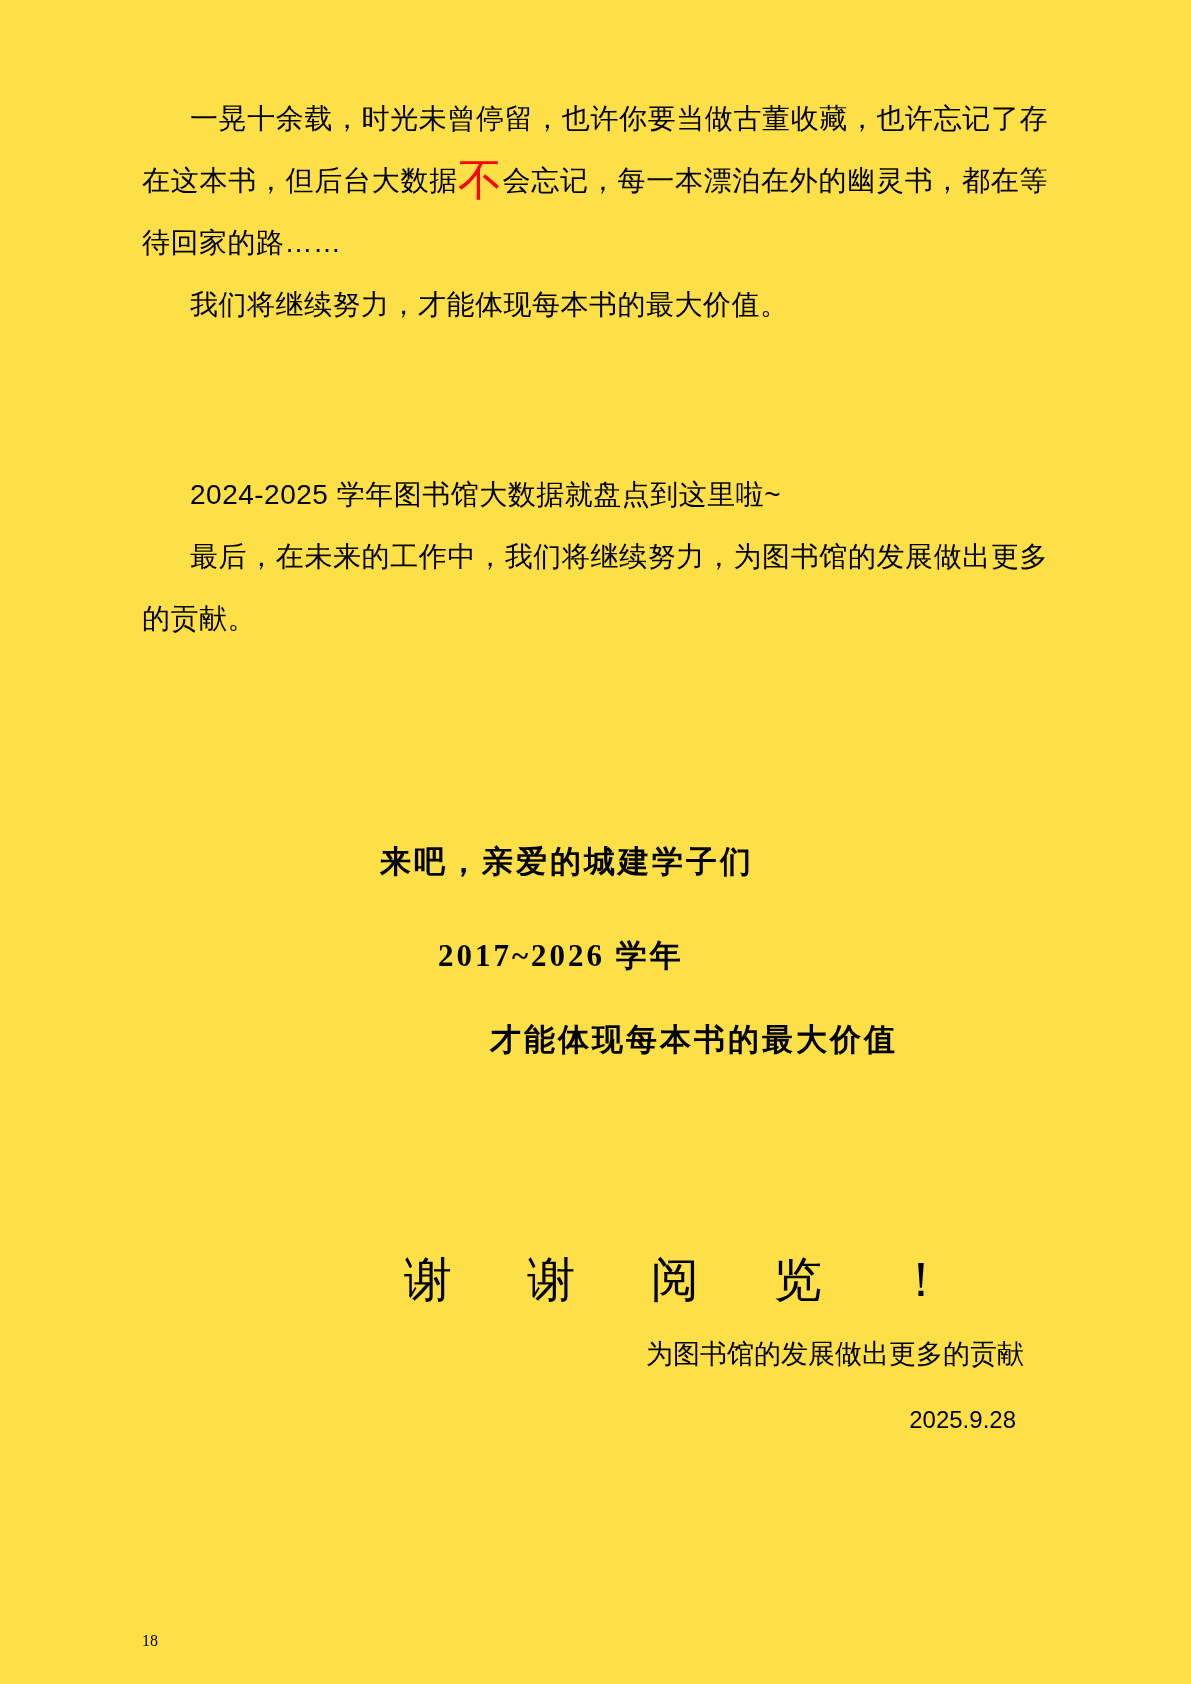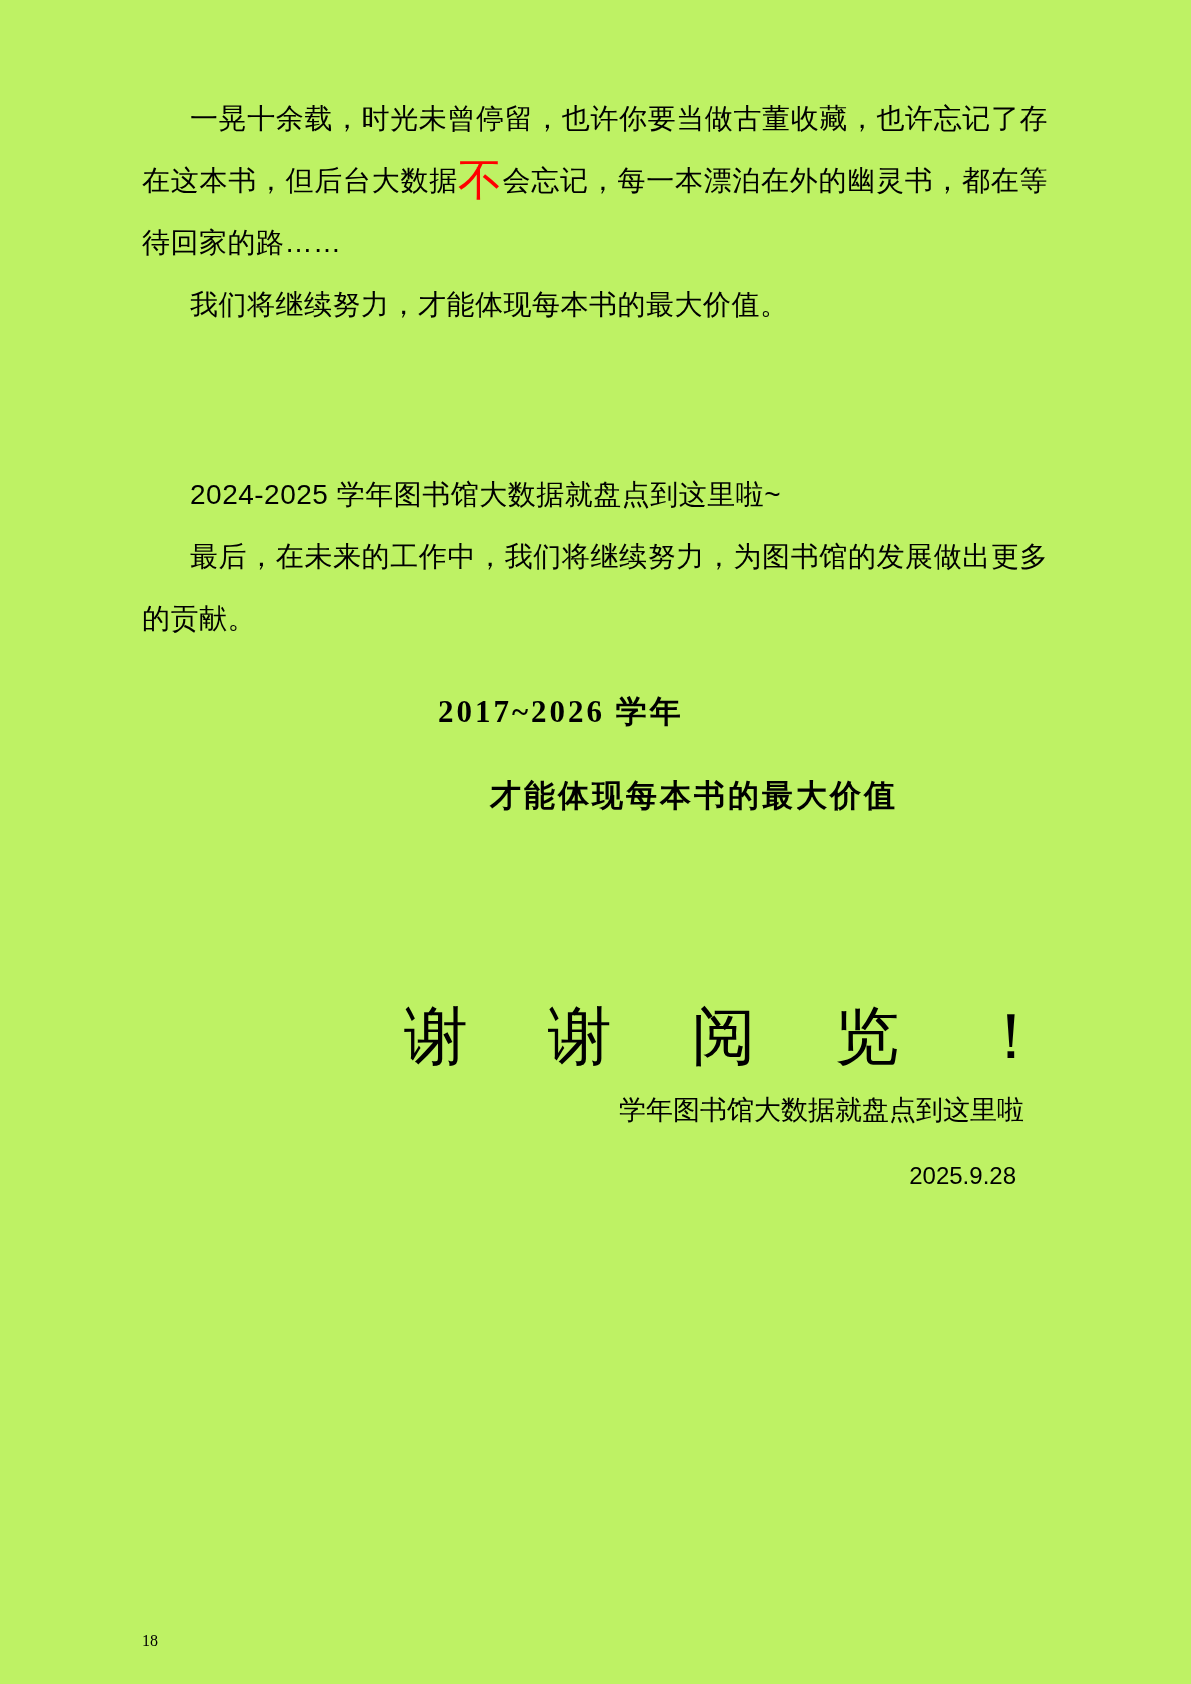--- a/index.html
+++ b/index.html
@@ -10,21 +10,21 @@
   body {
     width: 1191px;
     height: 1684px;
     position: relative;
     font-family: "Liberation Sans", sans-serif;
     color: #000000;
   }
   .page {
     position: absolute;
     inset: 0;
-    background: #bef264;
+    background: #fde047;
     overflow: hidden;
   }
   .content {
     position: absolute;
     left: 142px;
     top: 0;
     width: 906px;
     padding-top: 88px;
   }
   .para {
@@ -52,21 +52,21 @@
     font-size: 31px;
     line-height: 64px;
     margin: 0;
     letter-spacing: 3px;
     white-space: nowrap;
   }
   .h1-pos { margin-top: 180px; padding-left: 238px; }
   .h2-pos { margin-top: 30px;  padding-left: 296px; }
   .h3-pos { margin-top: 20px;  padding-left: 348px; }
   .closing {
-    font-size: 64px;
+    font-size: 48px;
     line-height: 76px;
     margin: 0;
     margin-top: 170px;
     padding-left: 262px;
     letter-spacing: 14px;
     word-spacing: 34px;
     white-space: nowrap;
   }
   .credit {
     font-size: 27px;
@@ -100,27 +100,28 @@
   <div class="content">
 
     <p class="para indent"><span>一晃十余载，时光未曾停留，也许你要当做古董收藏，也许忘记了存在这本书，但后台大数据</span><span class="red-big">不</span><span>会忘记，每一本漂泊在外的幽灵书，都在等待回家的路……</span></p>
 
     <p class="para indent">我们将继续努力，才能体现每本书的最大价值。</p>
 
     <p class="para indent gap-before-summary">2024-2025 学年图书馆大数据就盘点到这里啦~</p>
 
     <p class="para indent">最后，在未来的工作中，我们将继续努力，为图书馆的发展做出更多的贡献。</p>
 
+    <p class="heading h1-pos">来吧，亲爱的城建学子们</p>
 
     <p class="heading h2-pos">2017~2026 学年</p>
 
     <p class="heading h3-pos">才能体现每本书的最大价值</p>
 
     <p class="closing">谢 谢 阅 览 ！</p>
 
-    <p class="credit">学年图书馆大数据就盘点到这里啦</p>
+    <p class="credit">为图书馆的发展做出更多的贡献</p>
 
     <p class="date">2025.9.28</p>
 
   </div>
 
   <div class="page-number">18</div>
 </div>
 
 </body></html>

